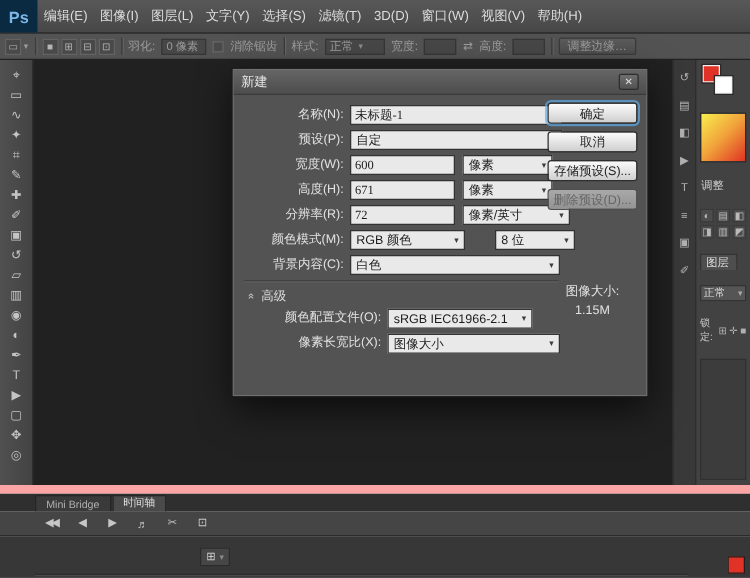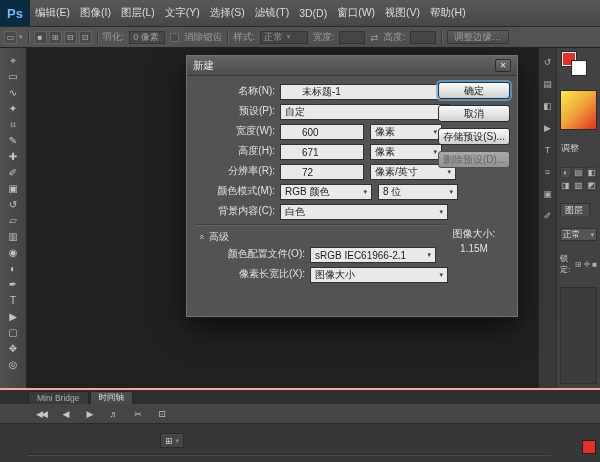--- a/index.html
+++ b/index.html
@@ -41,42 +41,42 @@
   .rlabel{font-size:9px;color:#cfcfcf;padding-left:1px}
   .adjgrid{display:grid;grid-template-columns:repeat(3,1fr);gap:2px}
   .adjgrid .aic{height:11px;display:flex;align-items:center;justify-content:center;font-size:8px;color:#b9b9b9;background:#4c4c4c;border:1px solid #393939}
   .ptab{height:13px;background:#4e4e4e;border:1px solid #333;border-bottom:none;display:flex;align-items:center;padding:0 4px;font-size:9px;color:#ddd;width:80%}
   .blend{height:13px;background:#555;border:1px solid #333;font-size:8.5px;color:#ddd;display:flex;align-items:center;justify-content:space-between;padding:0 2px}
   .lockrow{display:flex;align-items:center;gap:2px;font-size:8px;color:#c9c9c9}
   .lockrow .lic{font-size:8px;color:#b0b0b0}
   .layer-empty{flex:1;background:#3c3c3c;border:1px solid #303030}
 
   
-  .bottombar{position:absolute;left:0;right:0;bottom:0;height:74px;background:#e5e5e5;border-top:2px solid #fca5a5}
+  .bottombar{position:absolute;left:0;right:0;bottom:0;height:74px;background:#e5e5e5;border-top:7px solid #fca5a5}
   .btabs{height:14px;display:flex;align-items:flex-end;background:#2f2f2f;padding-left:28px;gap:1px}
   .btab{height:13px;padding:0 8px;font-size:8.5px;color:#b0b0b0;background:#3a3a3a;border:1px solid #262626;border-bottom:none;display:flex;align-items:center;white-space:nowrap}
   .btab.active{background:#4a4a4a;color:#dedede}
   .bctrl{height:20px;background:#454545;border-bottom:1px solid #2a2a2a;display:flex;align-items:center;gap:10px;padding-left:34px}
   .tbtn{min-width:14px;height:14px;color:#c6c6c6;font-size:9px;display:flex;align-items:center;justify-content:center;letter-spacing:-2px}
   .btime{position:relative;height:38px;background:#373737}
   .tl-drop{position:absolute;left:160px;top:9px;height:15px;padding:0 4px;background:#464646;border:1px solid #2b2b2b;display:flex;align-items:center;gap:3px;font-size:9px;color:#c8c8c8}
   .br-swatch{position:absolute;right:4px;bottom:8px;width:14px;height:14px;border:1px solid #1f1f1f}
   .btime .track{position:absolute;left:28px;right:50px;top:30px;height:1px;background:#2c2c2c;box-shadow:0 1px 0 #4a4a4a}
 
   
   .dialog{position:absolute;left:186px;top:55px;width:332px;height:262px;background:#535353;border:1px solid #707070;outline:1px solid #1b1b1b;box-shadow:0 10px 28px rgba(0,0,0,.65)}
   .dtitle{height:20px;background:linear-gradient(#656565,#4d4d4d);border-bottom:1px solid #393939;display:flex;align-items:center;padding:0 6px;font-size:10.5px;color:#e6e6e6}
   .dclose{margin-left:auto;width:16px;height:13px;border:1px solid #2d2d2d;background:linear-gradient(#6e6e6e,#525252);color:#e0e0e0;font-size:8px;display:flex;align-items:center;justify-content:center;border-radius:2px}
   .dbody{position:relative;padding:8px 0 0 10px;height:240px}
   .drow{display:flex;align-items:flex-start;height:17px;margin-bottom:3px}
   .dlabel{width:78px;text-align:right;margin-right:5px;font-size:10px;color:#e2e2e2;white-space:nowrap}
   .dlabel.wide{width:108px}
   .dlabel.dim{color:#969696}
   .txt,.sel{height:16px;background:#e9e9e9;border:1px solid #323232;font-size:10px;color:#1c1c1c}
-  .txt{padding:0 21px;font-family:Liberation Sans, sans-serif}
+  .txt{padding:0 3px;font-family:Liberation Serif, serif}
   .sel{display:flex;align-items:center;justify-content:space-between;padding:0 4px;white-space:nowrap;overflow:hidden}
   .sel .caret{font-size:7px;color:#3d3d3d;margin-left:3px}
   .sel.off{background:#c2c6c8;opacity:.75}
   .sel.off .caret{color:#8a8a8a}
   .btncol{position:absolute;right:7px;top:6px;width:72px;display:flex;flex-direction:column;gap:6px}
   .btn{height:17px;background:linear-gradient(#fbfbfb,#cfcfcf);border:1px solid #2e2e2e;border-radius:3px;font-size:10px;color:#1d1d1d;display:flex;align-items:center;justify-content:center;white-space:nowrap}
   .btn.primary{box-shadow:0 0 0 2px rgba(96,172,232,.7)}
   .btn.off{background:linear-gradient(#a9a9a9,#939393);color:#666;border-color:#4f4f4f}
   .imgsize{margin-top:52px;text-align:center;font-size:10px;color:#e2e2e2;line-height:15px}
   .dsep{height:1px;background:#414141;box-shadow:0 1px 0 #636363;width:252px;margin:3px 0 4px -2px}
@@ -270,21 +270,21 @@
           <span class="caret">▾</span>
         </div>
       </div>
 
       <div class="drow">
         <span class="dlabel">颜色模式(M):</span>
         <div class="sel" style="width:92px">
           <span>RGB 颜色</span>
           <span class="caret">▾</span>
         </div>
-        <div class="sel" style="width:80px;margin-left:6px">
+        <div class="sel" style="width:64px;margin-left:24px">
           <span>8 位</span>
           <span class="caret">▾</span>
         </div>
       </div>
 
       <div class="drow">
         <span class="dlabel">背景内容(C):</span>
         <div class="sel" style="width:168px">
           <span>白色</span>
           <span class="caret">▾</span>
@@ -293,21 +293,21 @@
 
       <div class="dsep"></div>
 
       <div class="advrow">
         <span class="arr">«</span>
         <span>高级</span>
       </div>
 
       <div class="drow">
         <span class="dlabel wide">颜色配置文件(O):</span>
-        <div class="sel" style="width:126px">
+        <div class="sel" style="width:116px">
           <span>sRGB IEC61966-2.1</span>
           <span class="caret">▾</span>
         </div>
       </div>
 
       <div class="drow">
         <span class="dlabel wide">像素长宽比(X):</span>
         <div class="sel" style="width:138px">
           <span>图像大小</span>
           <span class="caret">▾</span>

